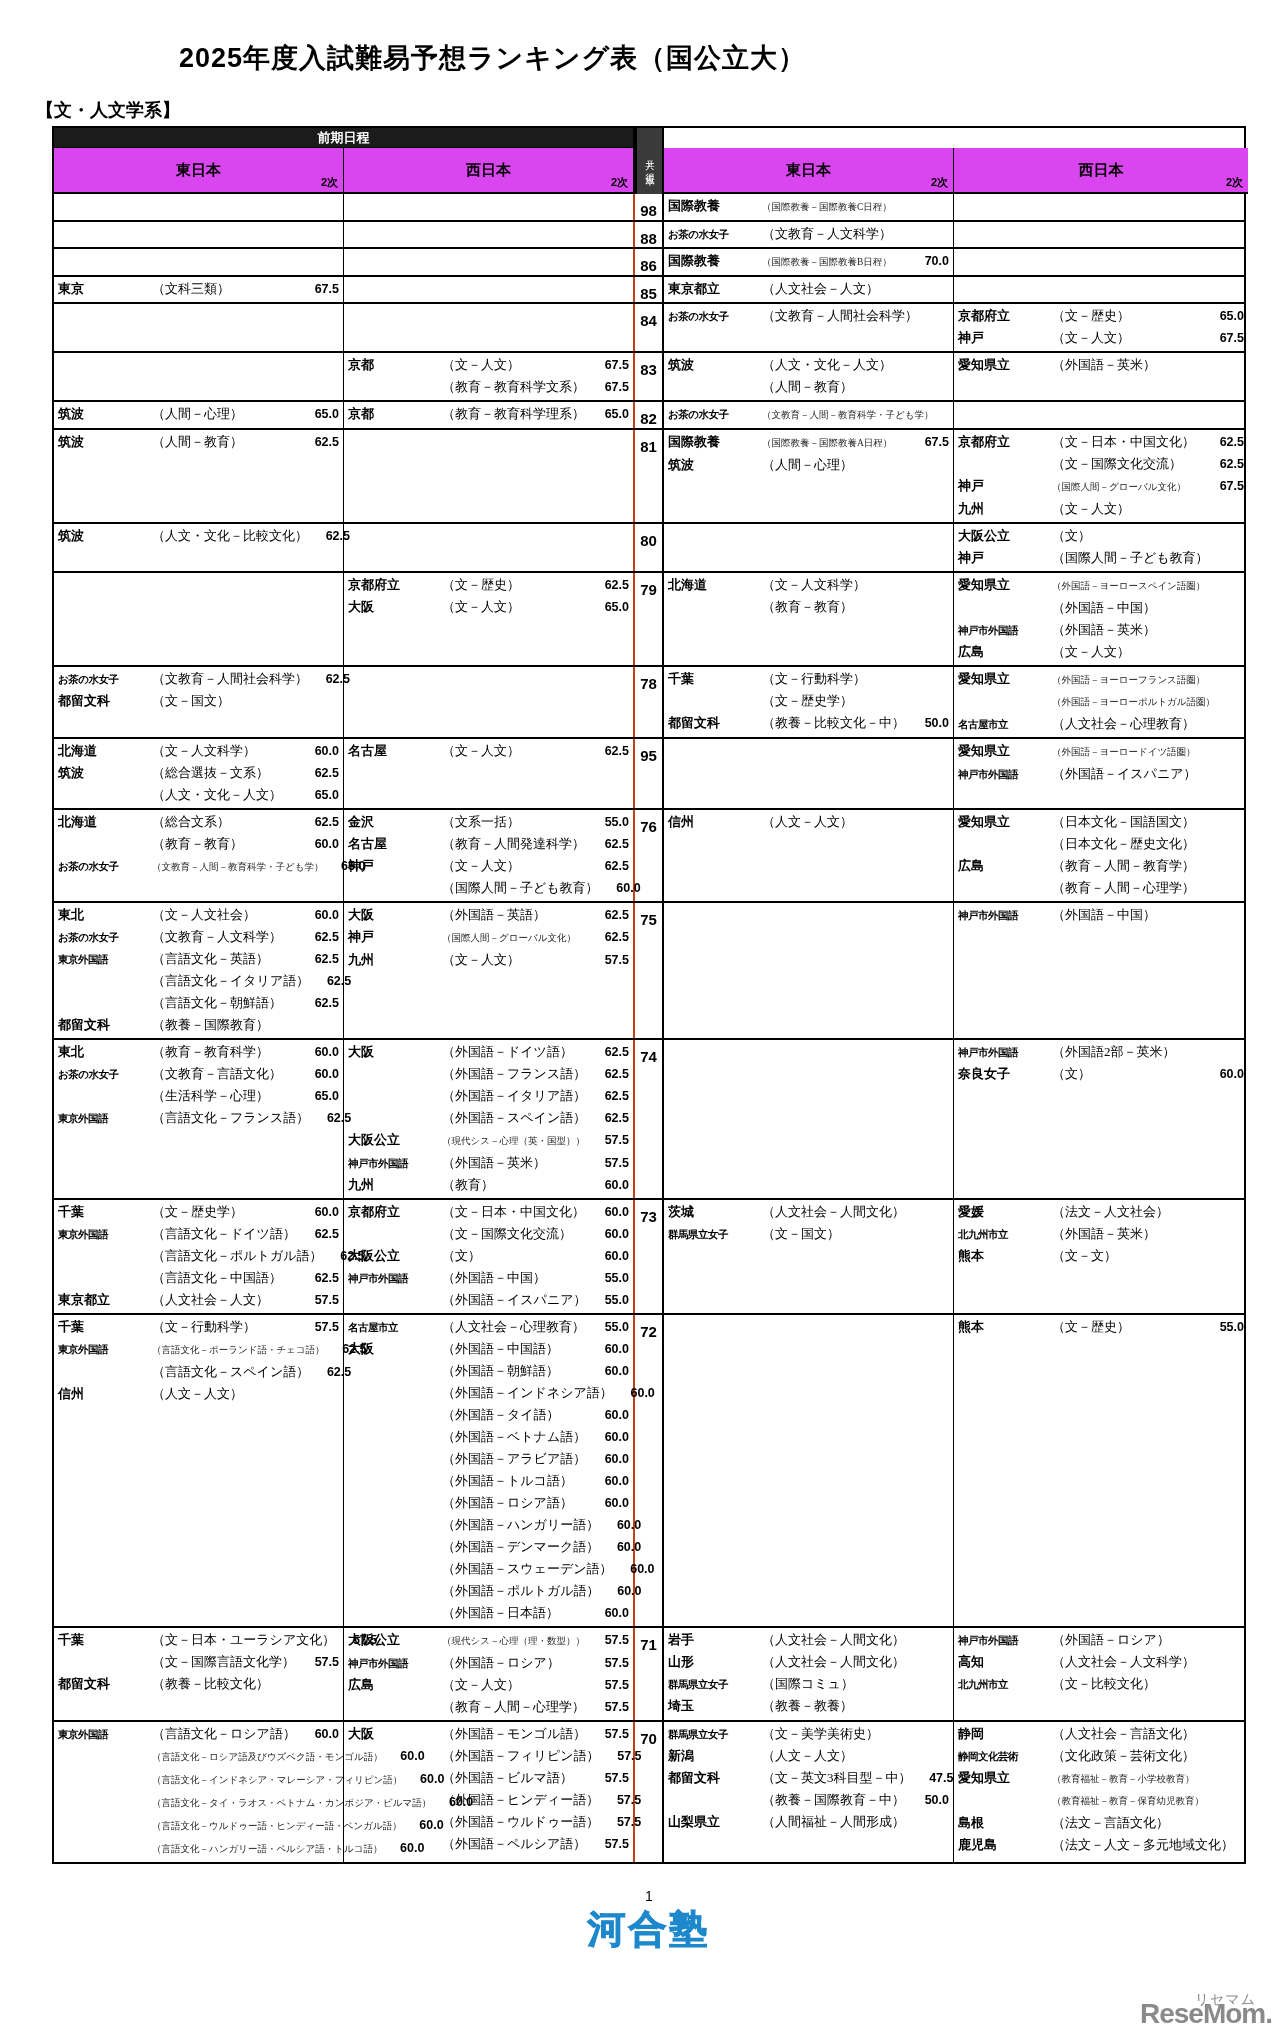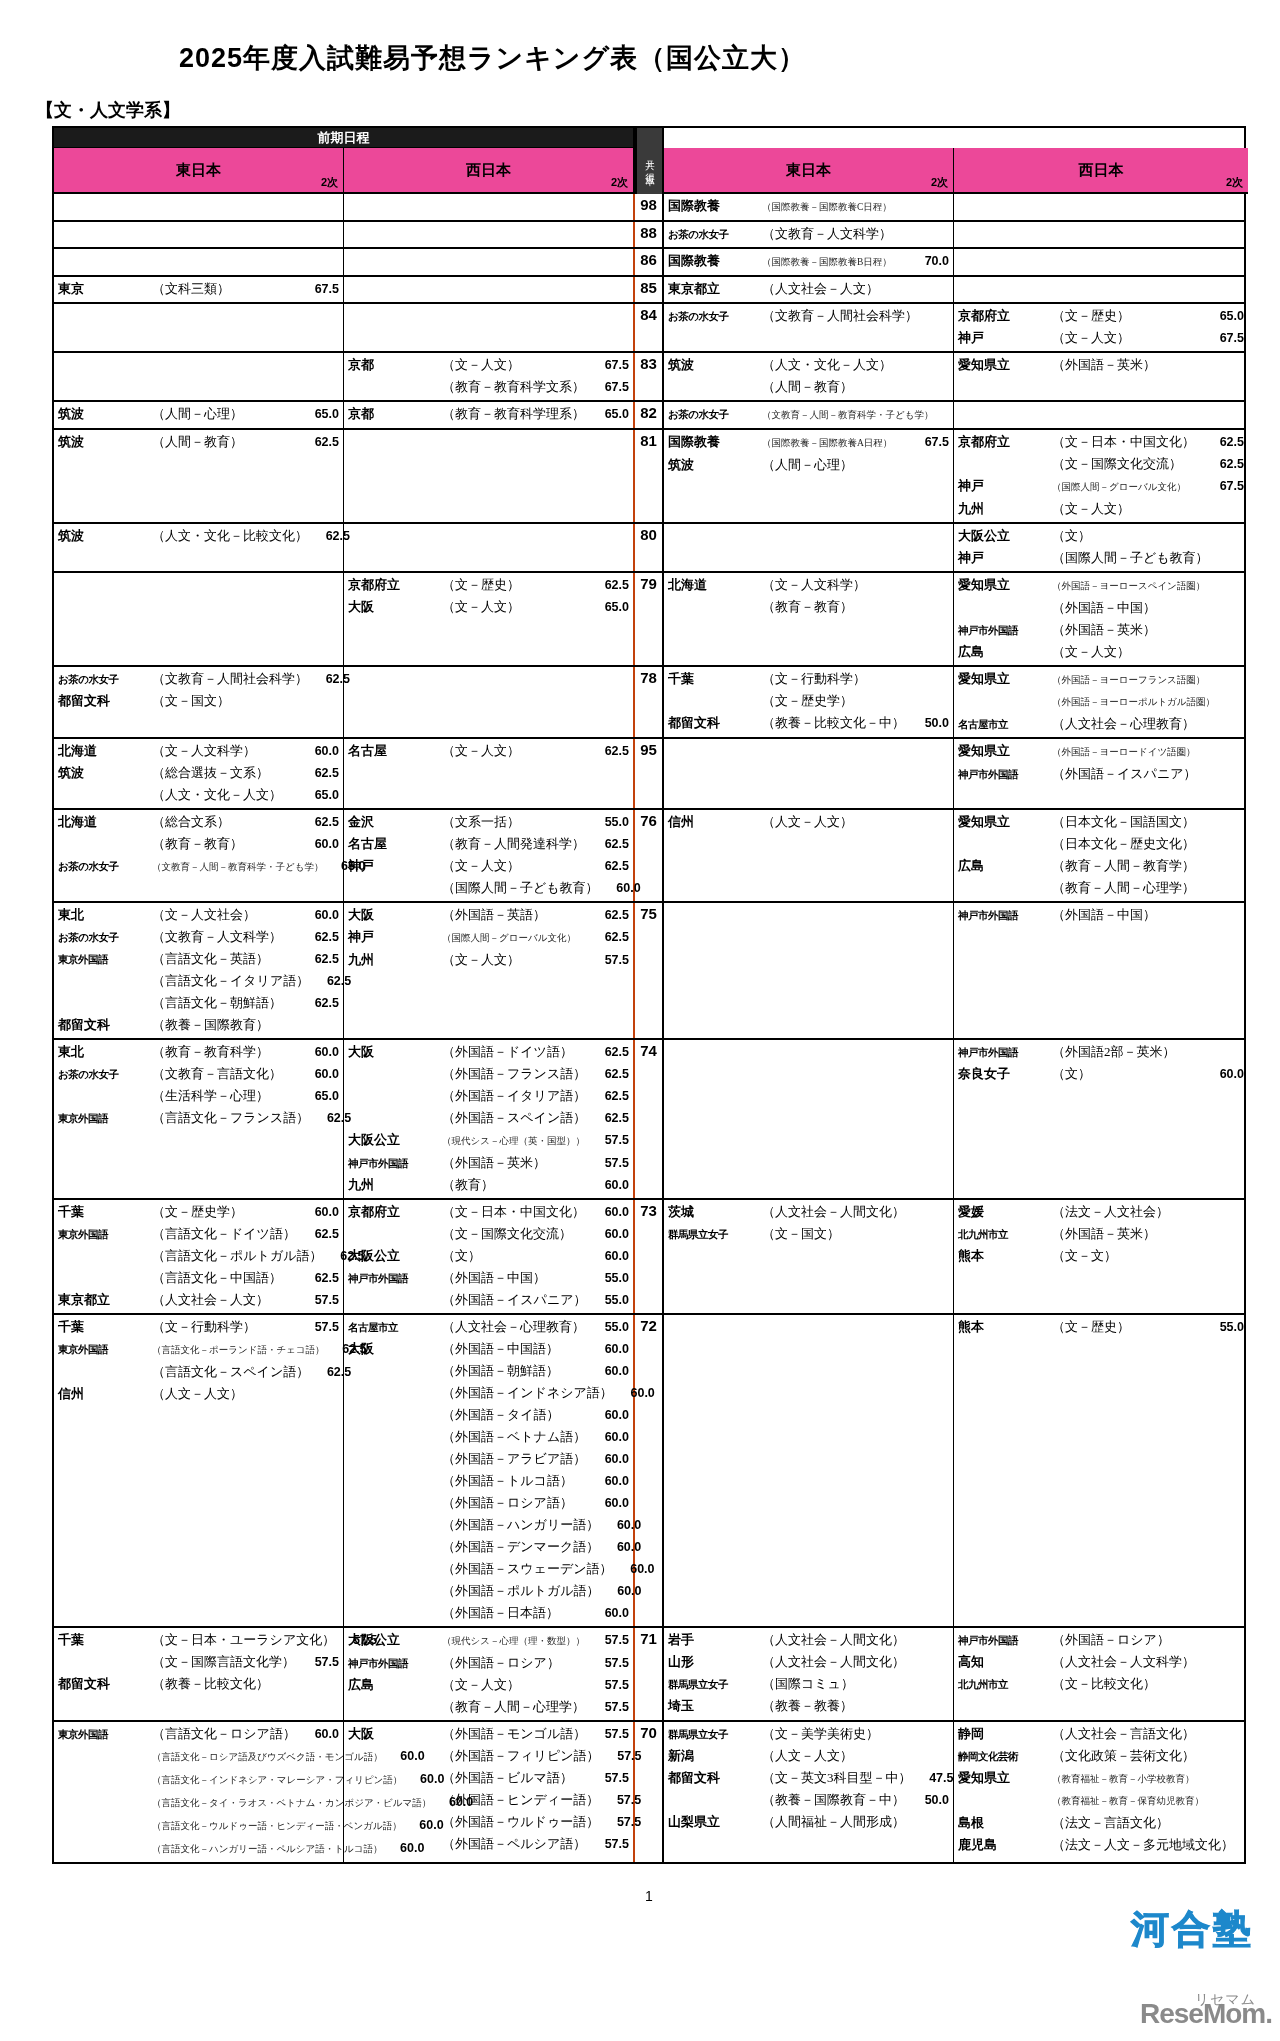--- a/index.html
+++ b/index.html
@@ -36,21 +36,21 @@
   .hbar.chuki { grid-column: 4 / 6; grid-row: 1; }
   .score-head {
     grid-column: 3; grid-row: 1 / 3;
     background: #3a3a3a; color: #fff;
     writing-mode: vertical-rl; text-orientation: upright;
     font-size: 9.5px; letter-spacing: 1px;
     display: flex; align-items: center; justify-content: center;
     border-right: 2px solid #000; border-left: 2px solid #000;
   }
   .hblue {
-    background: #ec4899; position: relative; border-bottom: 2px solid #000;
+    background: #d946ef; position: relative; border-bottom: 2px solid #000;
     display: flex; align-items: center; justify-content: center;
     font-size: 15px; font-weight: bold;
   }
   .hblue .niji {
     position: absolute; right: 5px; bottom: 2px;
     font-size: 11px; font-weight: bold;
   }
   .hblue.b1 { grid-column: 1; grid-row: 2; border-right: 1px solid #000; }
   .hblue.b2 { grid-column: 2; grid-row: 2; border-right: 2px solid #000; }
   .hblue.b3 { grid-column: 4; grid-row: 2; border-right: 1px solid #000; }
@@ -60,40 +60,40 @@
     grid-template-columns: 290px 291px 29px 290px 294px;
     border-top: 2px solid #000;
   }
   .trow:first-of-type { border-top: none; }
   .cell { padding: 1px 0 2px 0; }
   .c1 { border-right: 1px solid #000; }
   .c2 { border-right: 2px solid #c2410c; }
   .c4 { border-right: 1px solid #000; }
   .scell {
     border-right: 2px solid #000; text-align: center;
-    font-size: 15px; font-weight: 600; padding-top: 2px;
+    font-size: 15px; font-weight: 600; padding-top: 8px;
   }
   .line { display: flex; align-items: baseline; min-height: 22px; line-height: 22px; padding: 0 4px; }
   .u {
     flex: 0 0 94px; width: 94px; font-weight: bold; font-size: 13px;
     white-space: nowrap; overflow: visible;
   }
   .u.us { font-size: 10.5px; letter-spacing: -0.5px; }
   .d {
     flex: 1 1 auto; font-family: "Liberation Serif", serif;
     font-size: 13px; white-space: nowrap; overflow: visible;
   }
   .d.ds { font-size: 9.5px; color: #222; }
   .s { flex: 0 0 42px; text-align: right; font-size: 12.5px; font-weight: bold; }
   
   .footer { position: relative; margin-left: 52px; width: 1194px; height: 120px; margin-top: 24px; }
   .page-number { position: absolute; top: 0; left: 0; width: 100%; text-align: center; font-size: 14px; }
   .notes { position: absolute; top: 22px; left: 64px; font-size: 13.5px; font-weight: bold; line-height: 22px; }
   .kawai-logo {
-    position: absolute; top: 16px; left: 8px; width: 100%; text-align: right;
+    position: absolute; top: 16px; left: 0; width: 100%; text-align: center;
     font-size: 38px; font-weight: bold; color: #1d88cb; letter-spacing: 3px;
     -webkit-text-stroke: 1px #1d88cb;
   }
   .resemom {
     position: absolute; top: 1998px; right: 8px;
     color: #8a8a8a; font-weight: bold; font-size: 28px;
     font-family: "Liberation Sans", sans-serif; letter-spacing: -1px;
   }
   .resemom .ruby {
     position: absolute; top: -7px; right: 16px;

